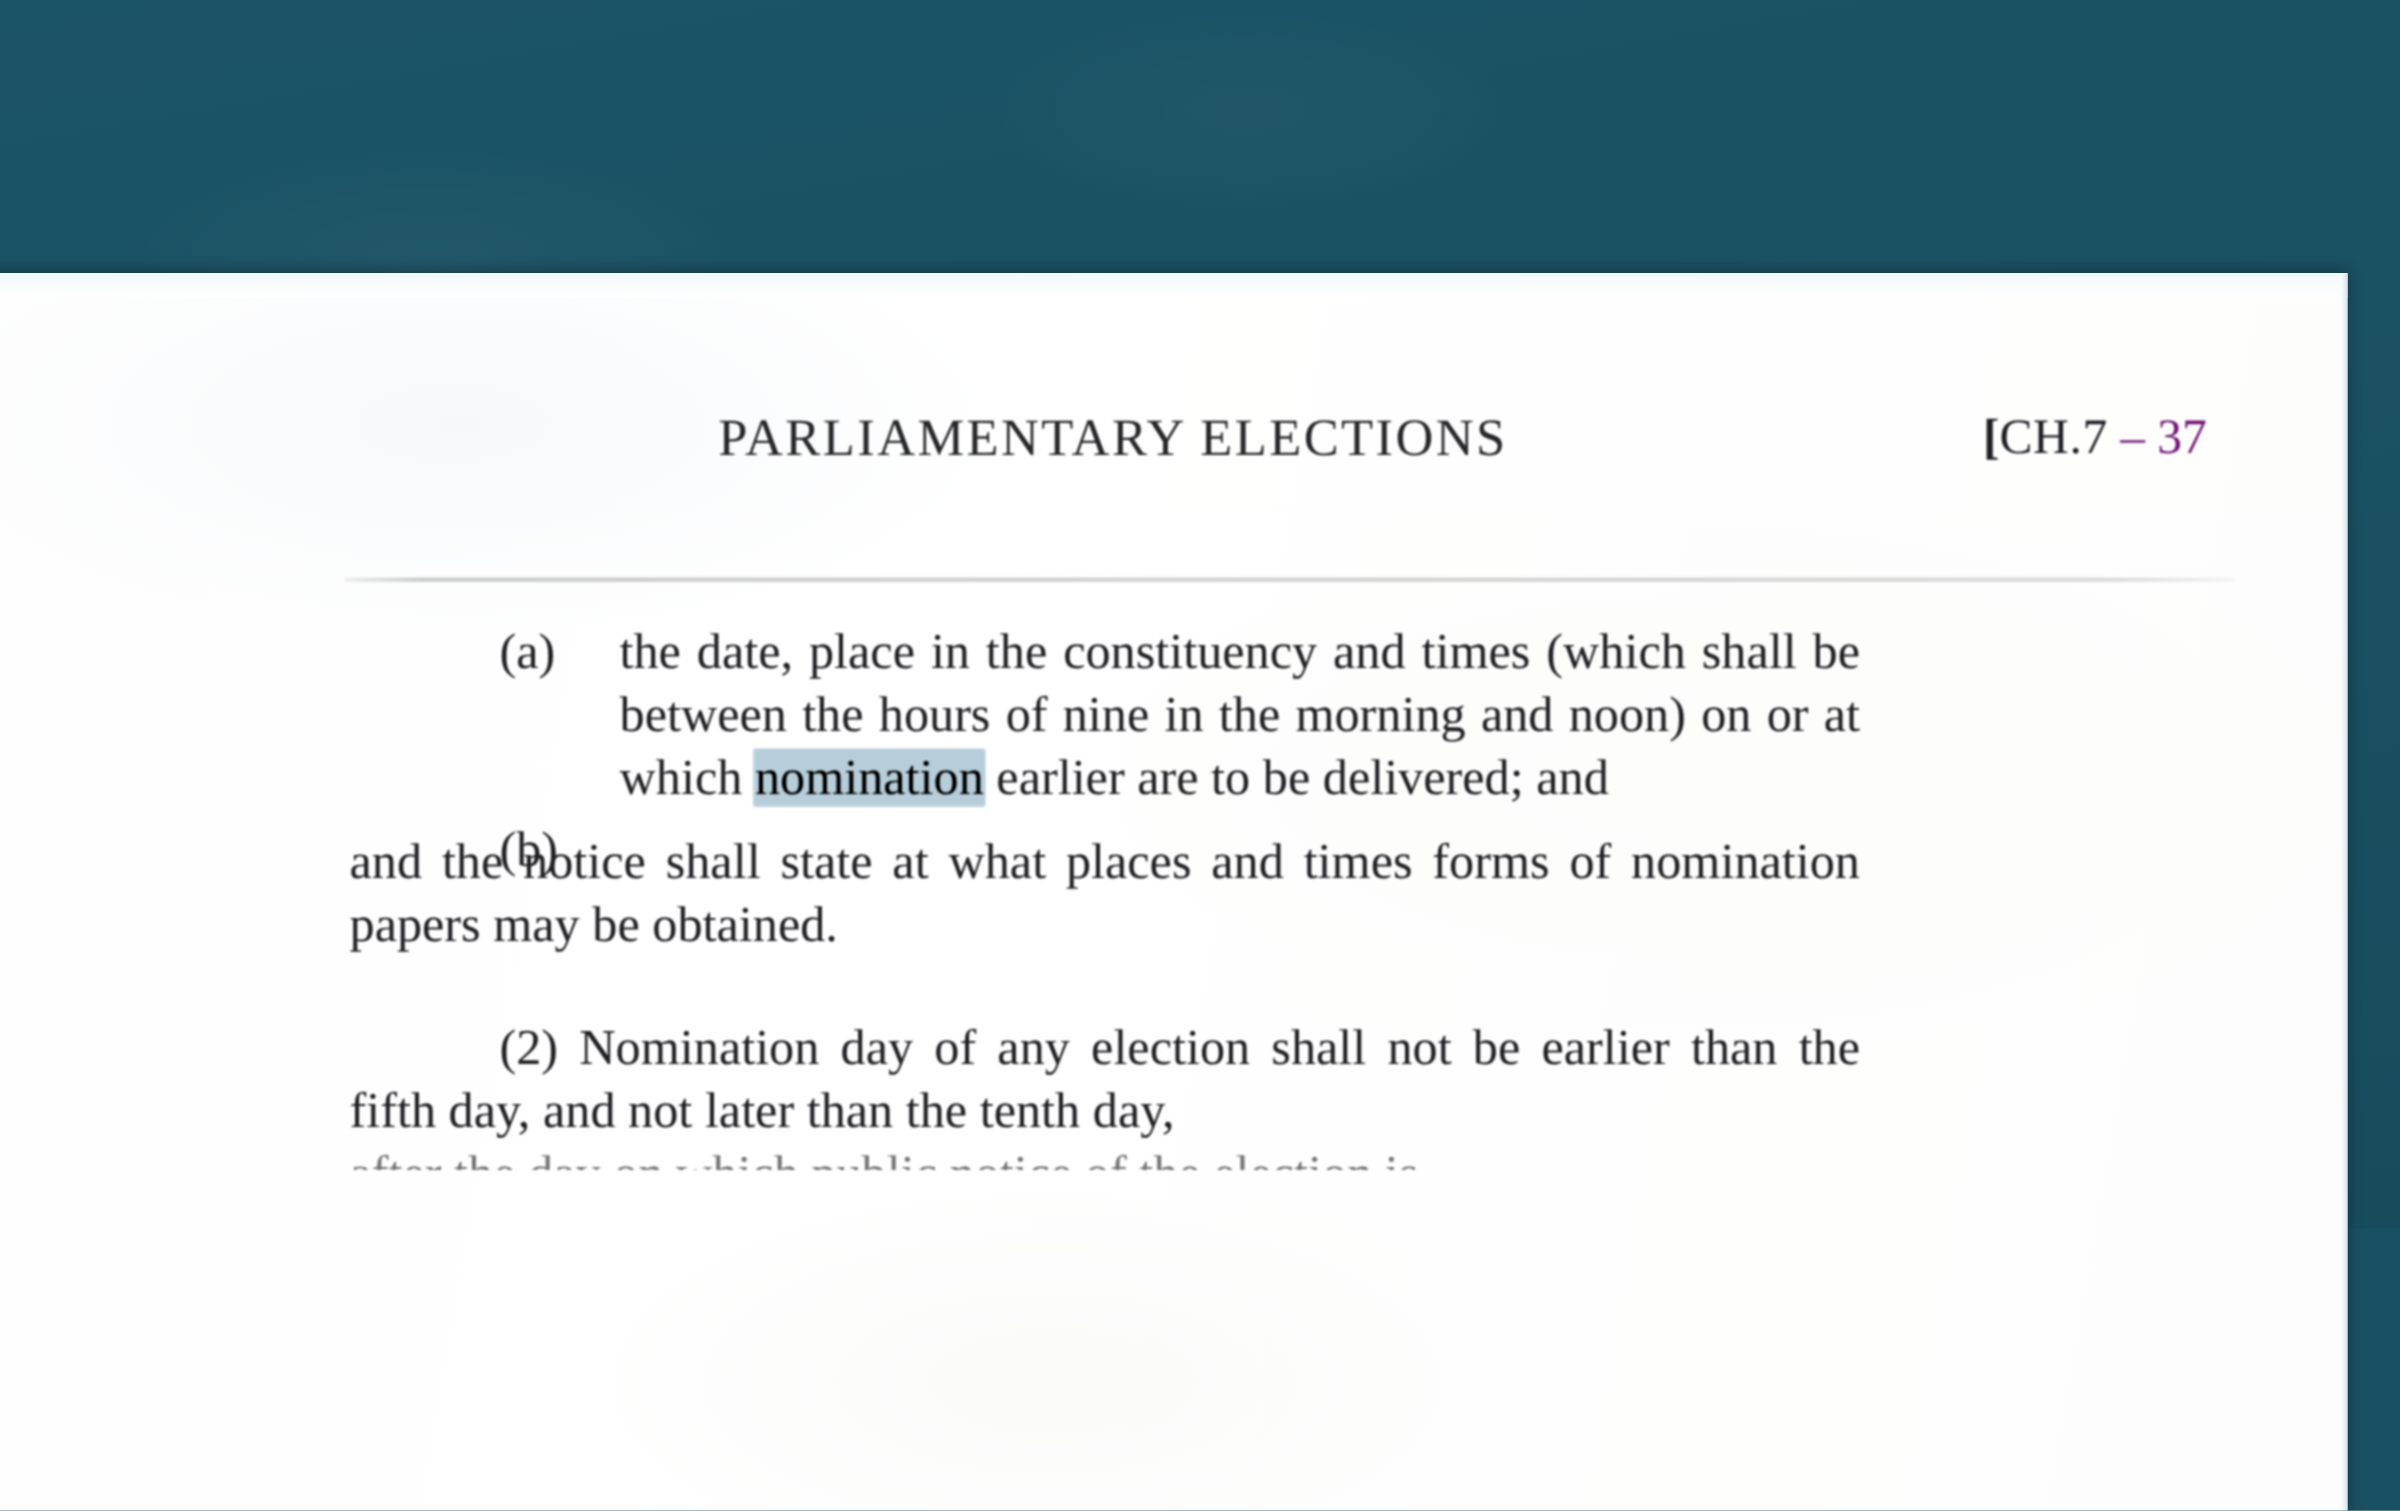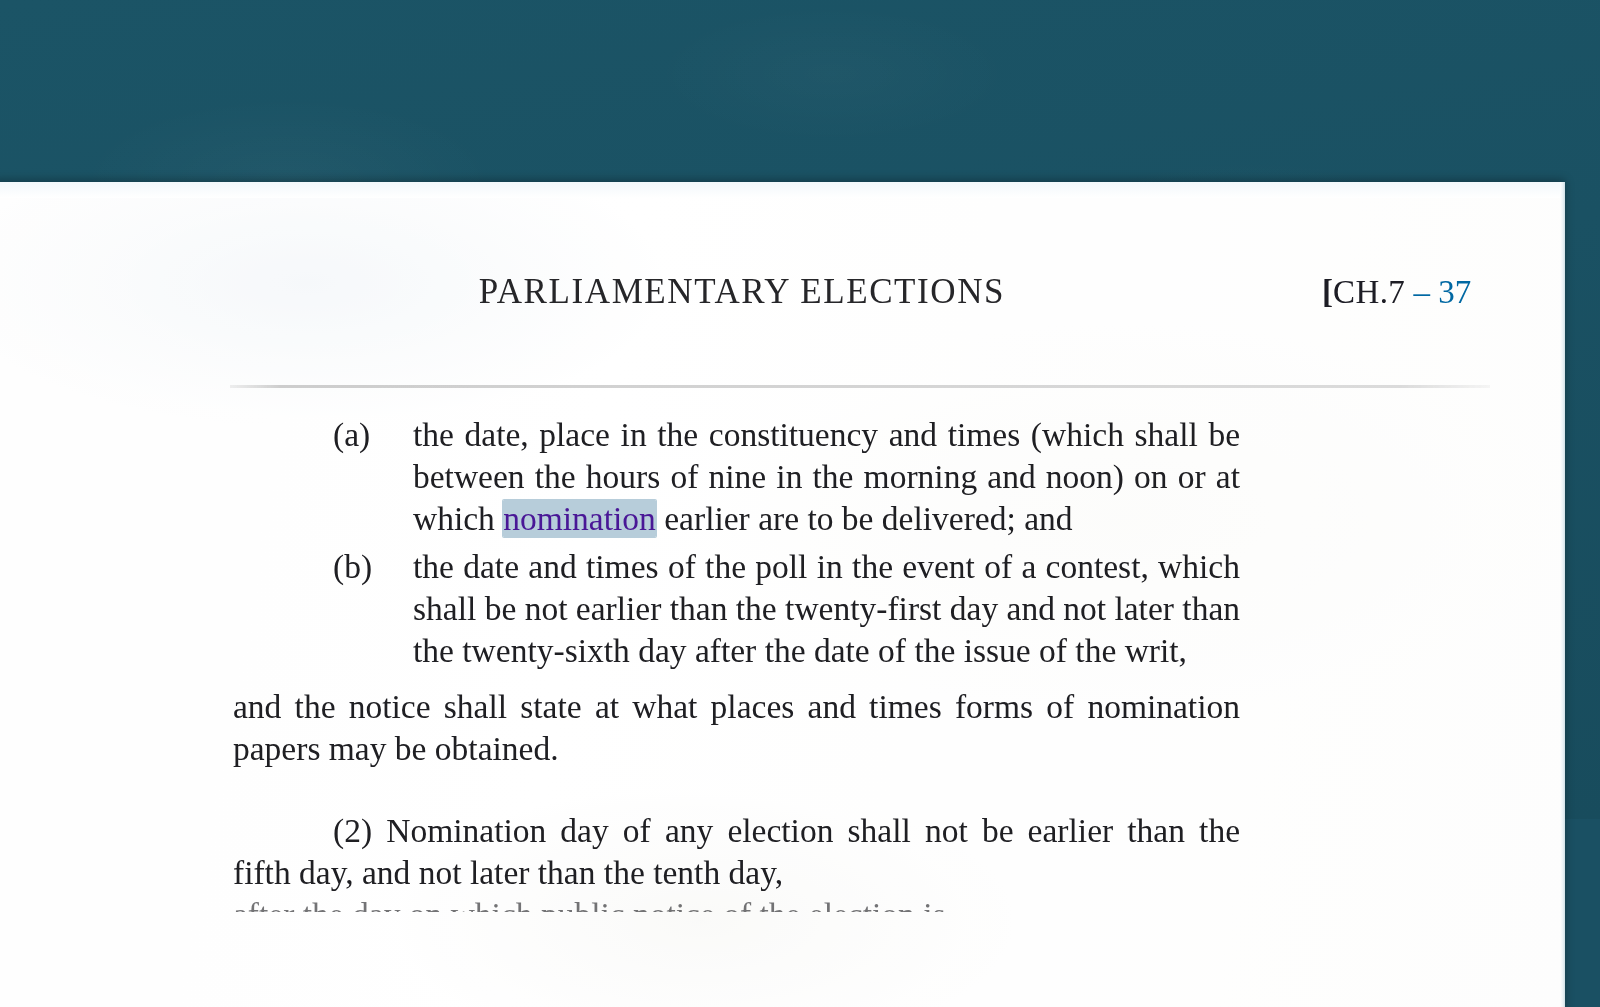--- a/index.html
+++ b/index.html
@@ -126,21 +126,21 @@
     color: #23232a;
     white-space: nowrap;
   }
   #head-ref .bracket { font-weight: 700; }
   #head-ref .chapter {
     font-weight: 400;
     letter-spacing: .4px;
   }
   #head-ref .pageno {
     font-weight: 400;
-    color: #0369a1;
+    color: #701a75;
   }
 
   
   #head-rule {
     position: absolute;
     left: 238px;
     top: 203px;
     width: 1260px;
     height: 3px;
     background: linear-gradient(to right,
@@ -211,21 +211,21 @@
     height: 18px;
     overflow: hidden;
     opacity: .62;
   }
 
   
   .selection {
     background-color: #b4c9d5;
     box-shadow: 0 0 0 1px #b4c9d5;
     border-radius: 1px;
-    color: #4c1d95;
+    color: #000000;
   }
 </style>
 </head>
 <body>
 
 <div id="viewer">
 
   <div id="page">
 
     <div id="page-top-sheen"></div>
@@ -238,21 +238,21 @@
 
         <div id="head-ref"><span class="bracket">[</span><span class="chapter">CH.7</span> <span class="pageno">– 37</span></div>
       </div>
 
       <div id="head-rule"></div>
 
       <div id="body">
 
         <p class="subpara"><span class="marker">(a)</span><span>the date, place in the constituency and times (which shall be between the hours of nine in the morning and noon) on or at which </span><span class="selection">nomination</span><span> earlier are to be delivered; and</span></p>
 
-        <p class="subpara"><span class="marker">(b)</span><span>the date and times of the poll in the event of a contest, which shall be not earlier than the twenty-first day and not later than the twenty-sixth day after the date of the issue of the writ,</span></p>
+        <p class="subpara"><span class="marker">(b)</span></p>
 
         <p class="flushpara">and the notice shall state at what places and times forms of nomination papers may be obtained.</p>
 
         <p class="numpara"><span>(2)</span> <span>Nomination day of any election shall not be earlier than the fifth day, and not later than the tenth day,</span></p>
 
         <p class="clipped-line">after the day on which public notice of the election is</p>
 
       </div>
 
     </div>

